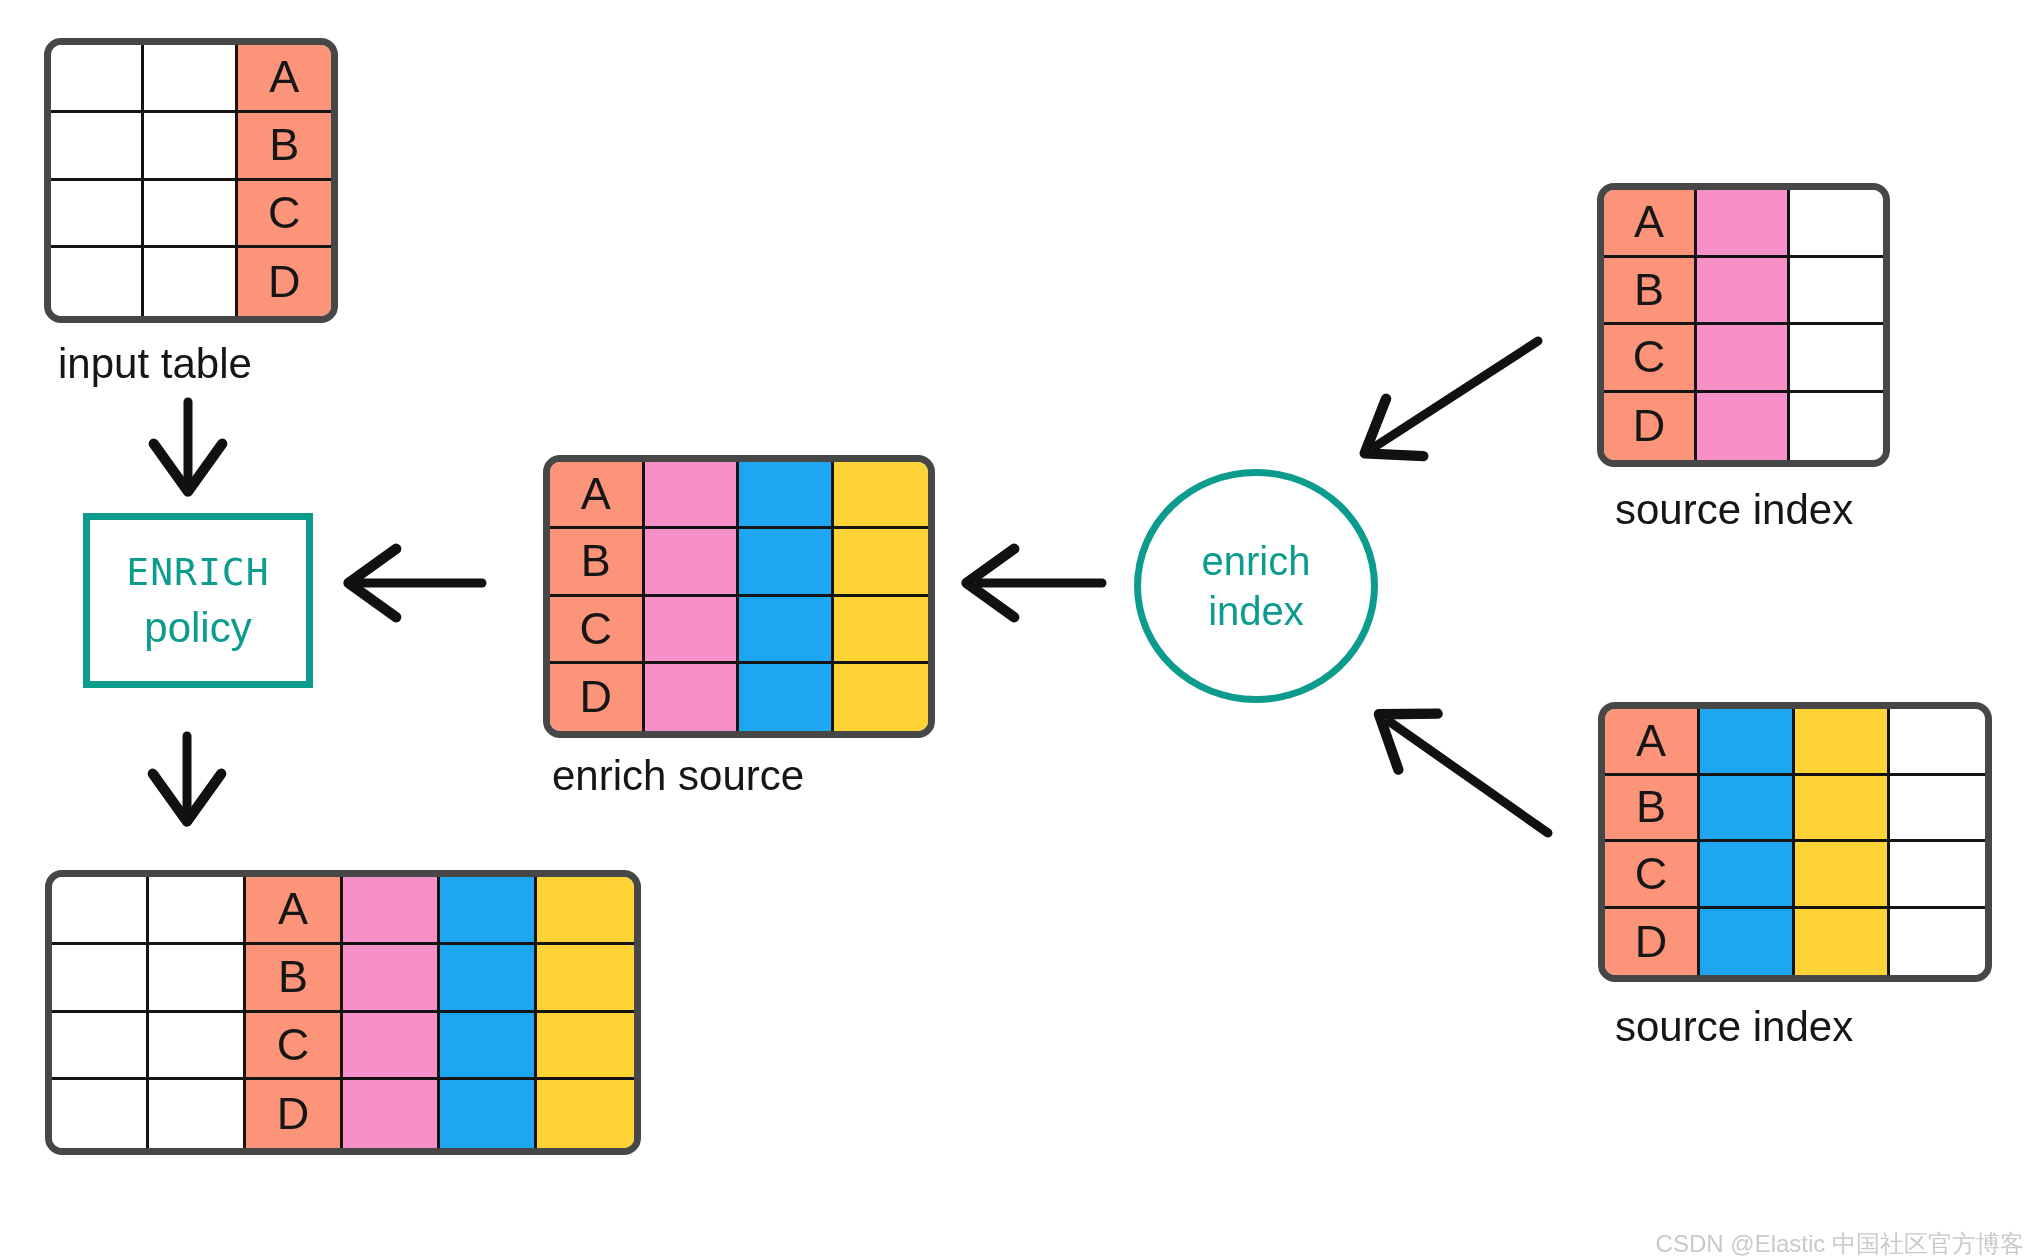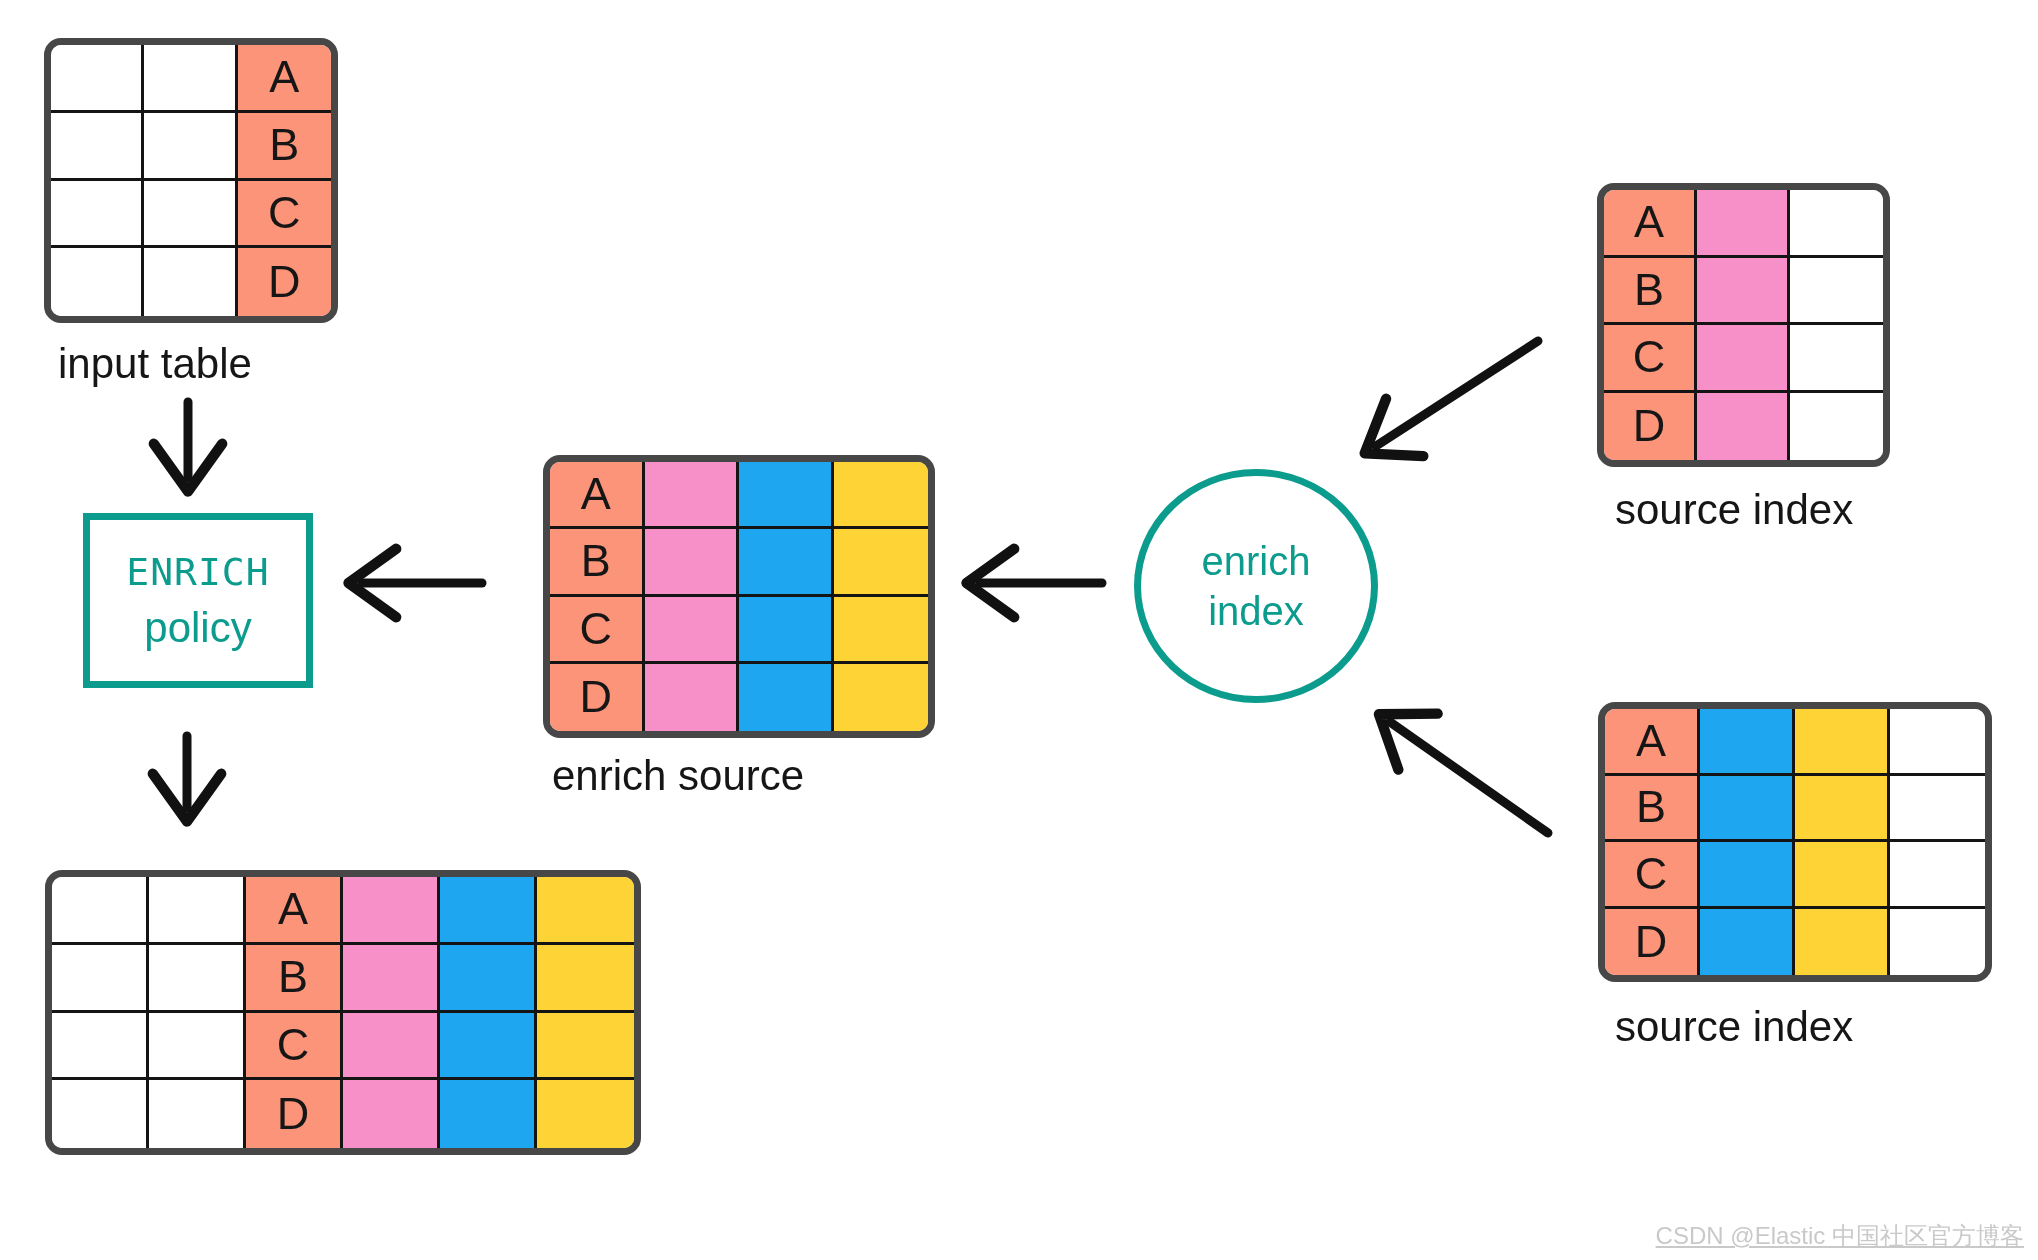--- a/index.html
+++ b/index.html
@@ -96,25 +96,24 @@
   .arrow-head-path{
     stroke:var(--arrow,#111111);
     fill:none;
     stroke-width:1.15;
     stroke-linecap:round;
     stroke-linejoin:round;
   }
   
   .watermark{
     position:absolute;
-    right:14px;bottom:8px;
+    right:14px;bottom:0;
     font-size:24px;
     color:var(--watermark_gray,#c9c9c9);
     white-space:nowrap;
-    text-decoration:underline;
   }
 </style>
 </head>
 <body>
 
 <div class="canvas">
 
   <div class="tbl grid3" style="left:44px;top:38px;width:294px;height:285px">
     <div class="cell"></div>
     <div class="cell"></div>

